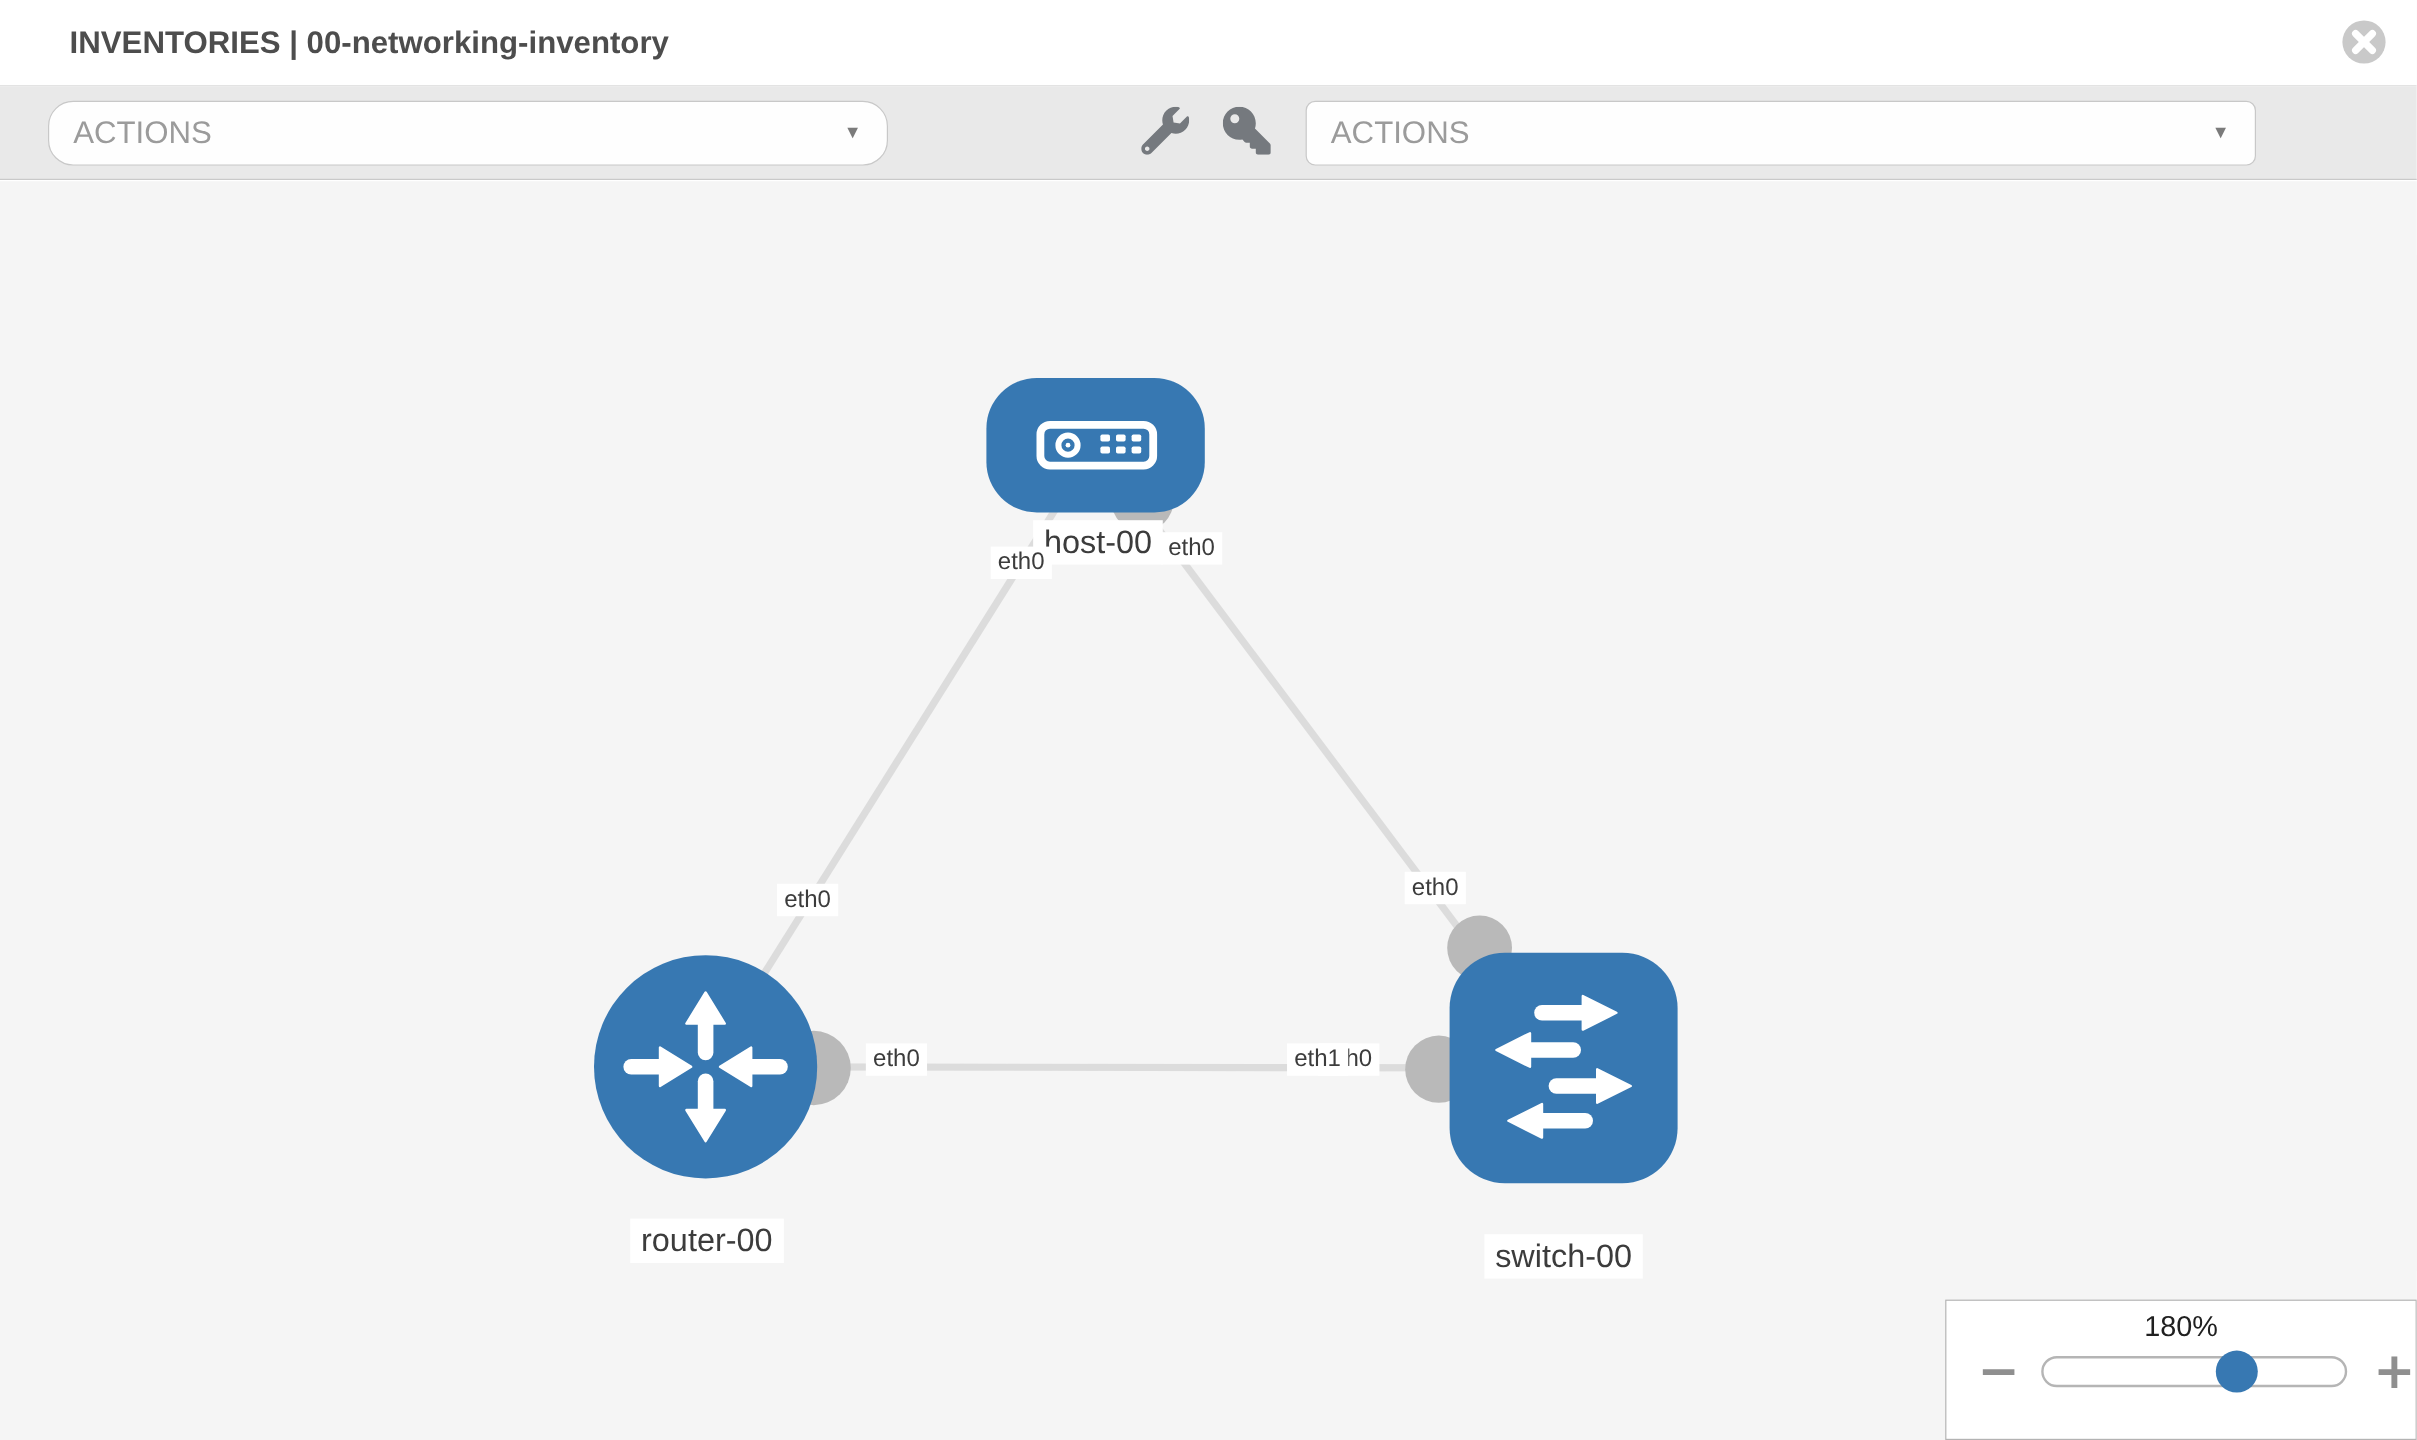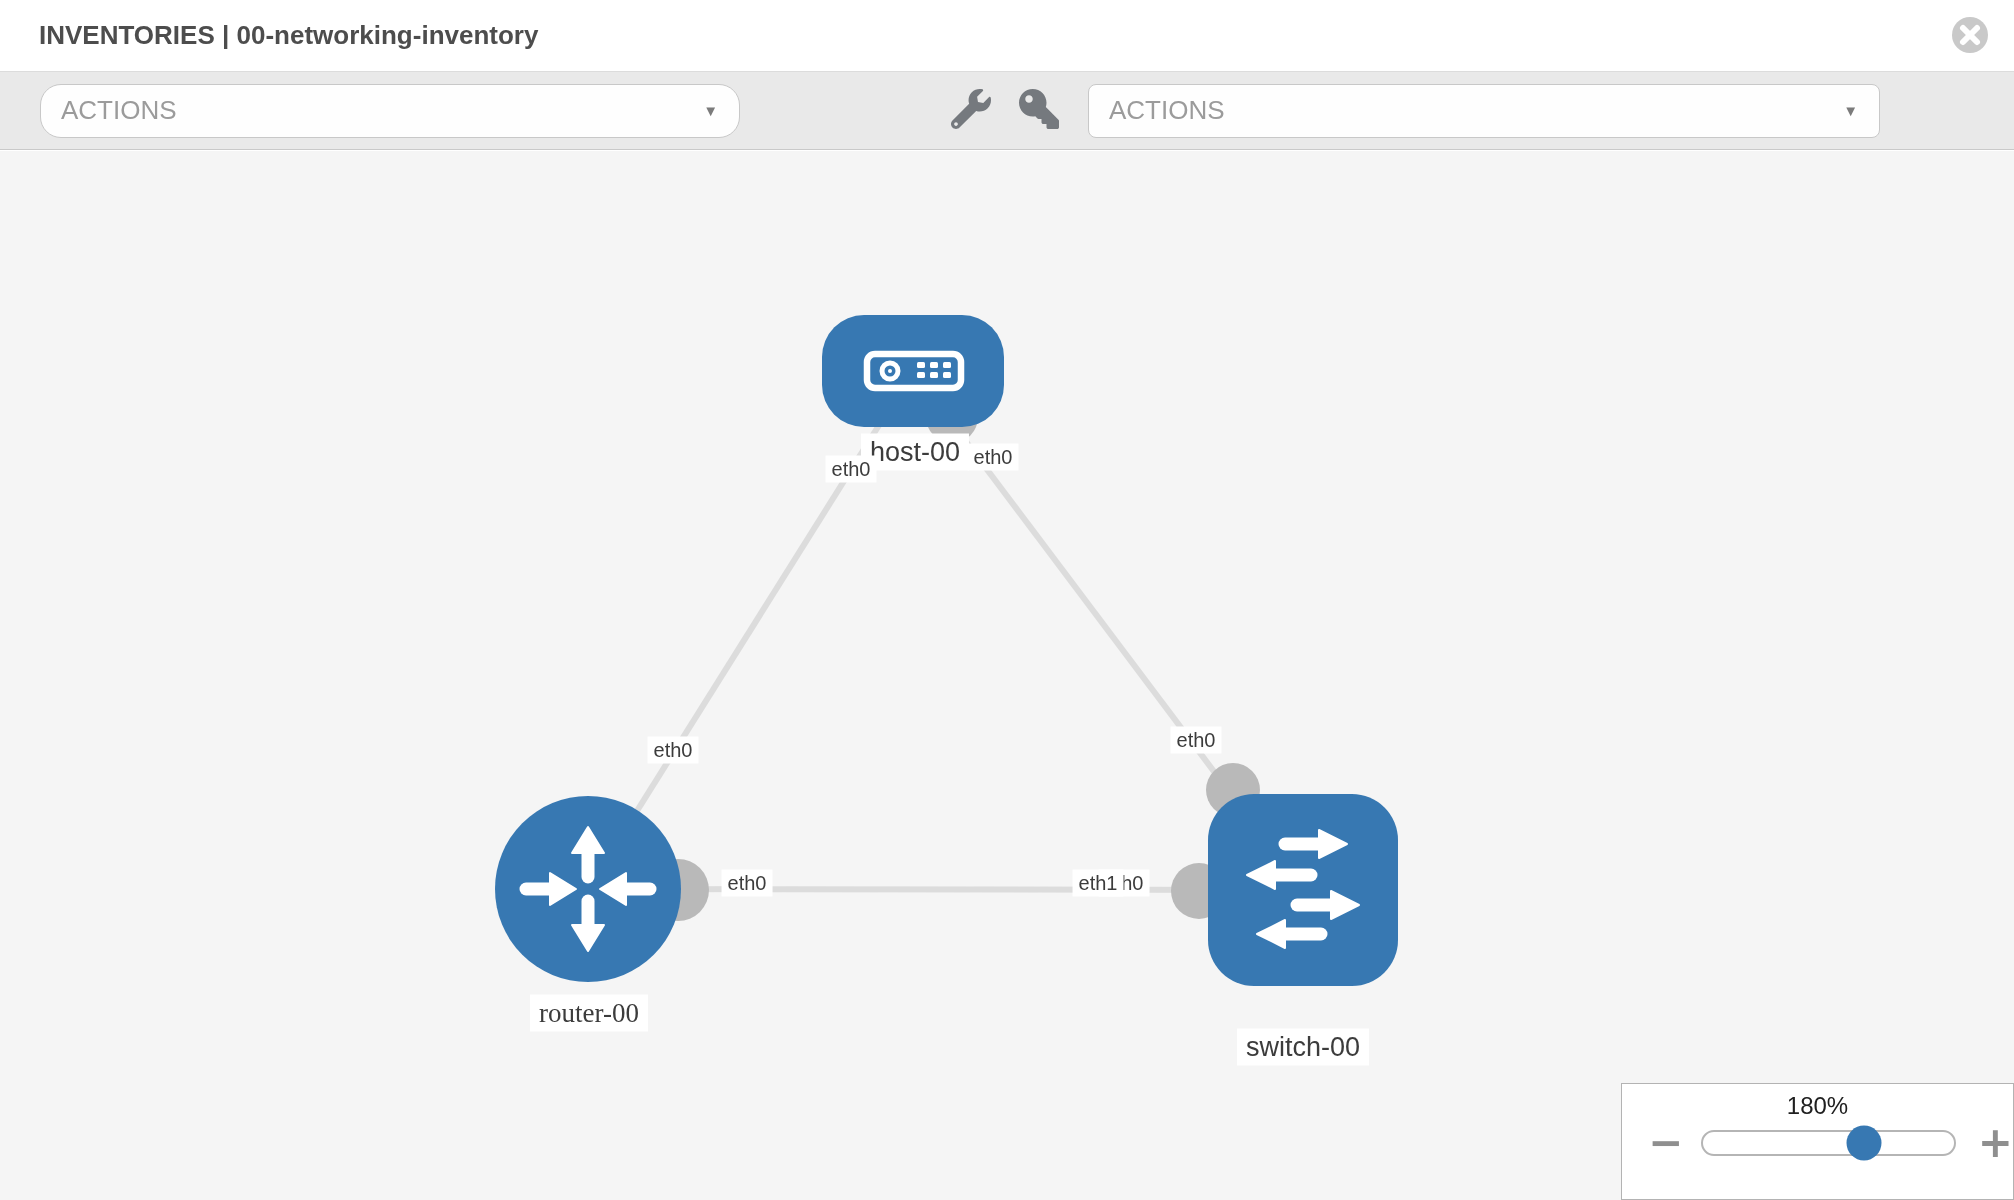--- a/index.html
+++ b/index.html
@@ -5,21 +5,21 @@
   * { box-sizing: border-box; }
   html,body { margin:0; padding:0; }
   body {
     width:2014px; height:1200px; position:relative; overflow:hidden;
     background:#ffffff; font-family:"Liberation Sans", sans-serif;
   }
 
   
   .header {
     height:72px; background:#ffffff; border-bottom:1px solid #dcdcdc;
-    display:flex; align-items:center; padding-left:39px; position:relative;
+    display:flex; align-items:center; padding-left:58px; position:relative;
   }
   .header-title { font-size:26px; font-weight:bold; color:#4d4d4d; }
   .close-btn {
     position:absolute; right:25px; top:16px; width:38px; height:38px;
     border:none; background:transparent; padding:0; cursor:pointer;
   }
 
   
   .toolbar {
     height:78px; background:#e9e9e9; border-bottom:1px solid #c9c9c9;
@@ -168,21 +168,21 @@
         <polygon points="-28,-29 -28,-1 -56,-15" stroke-width="2"></polygon>
         <line x1="-6" y1="15" x2="30" y2="15"></line>
         <polygon points="28,1 28,29 56,15" stroke-width="2"></polygon>
         <line x1="18" y1="44" x2="-20" y2="44"></line>
         <polygon points="-18,30 -18,58 -46,44" stroke-width="2"></polygon>
       </g>
     </g>
   </svg>
 
   <span class="chip chip-node" style="left:915px;  top:301px;">host-00</span>
-  <span class="chip chip-node" style="left:589px;  top:862px;font-family:Liberation Serif, serif;">router-00</span>
+  <span class="chip chip-node" style="left:589px;  top:883px;">router-00</span>
   <span class="chip chip-node" style="left:1303px; top:861px;margin-top:35px;">switch-00</span>
 
   <span class="chip chip-if" style="left:851px;  top:318px;">eth0</span>
   <span class="chip chip-if" style="left:993px;  top:306px;">eth0</span>
   <span class="chip chip-if" style="left:673px;  top:599px;">eth0</span>
   <span class="chip chip-if" style="left:1196px; top:589px;">eth0</span>
   <span class="chip chip-if" style="left:747px;  top:732px;">eth0</span>
   <span class="chip chip-if" style="left:1124px; top:732px;">eth0</span>
   <span class="chip chip-if chip-over" style="left:1098px; top:732px;">eth1</span>
 </div>

